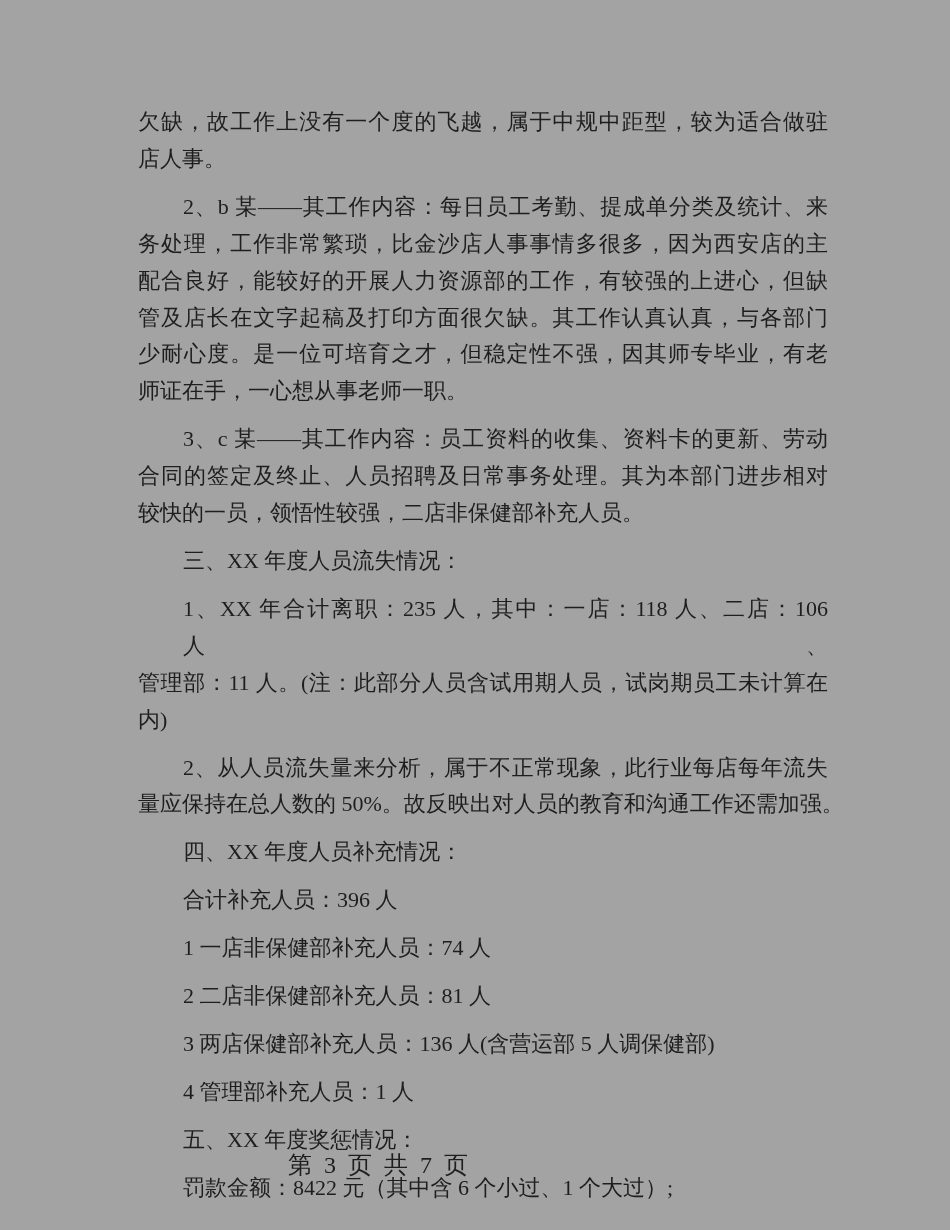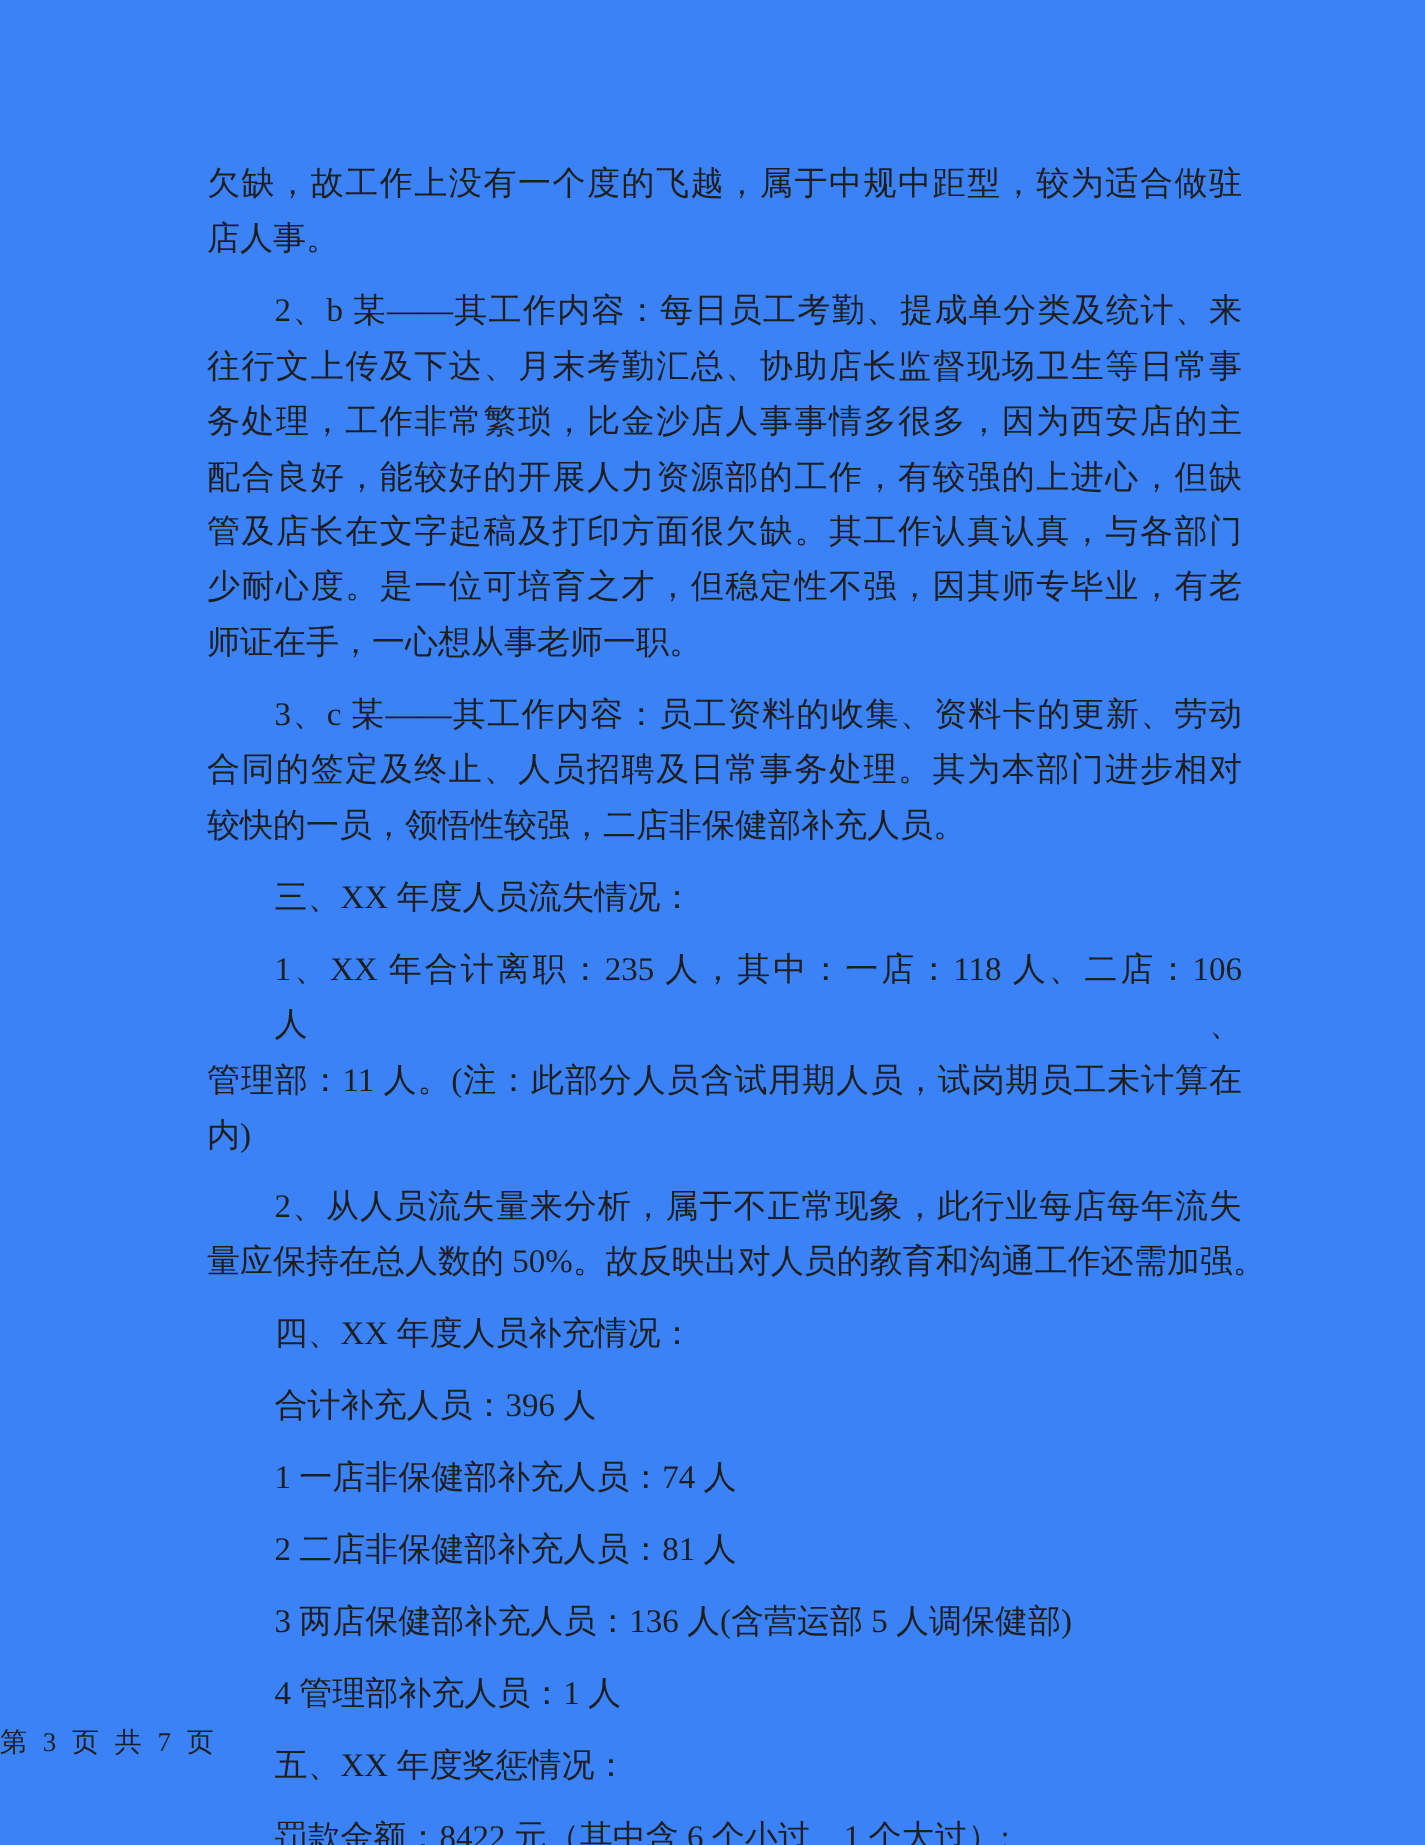--- a/index.html
+++ b/index.html
@@ -14,21 +14,21 @@
     font-family: "Liberation Serif", "DejaVu Serif", serif;
     color: #1e1e1e;
     overflow: hidden;
   }
   .doc-page {
     position: absolute;
     left: 0;
     top: 0;
     width: 950px;
     height: 1230px;
-    background: #3b82f6;
+    background: #a3a3a3;
   }
   .doc-body {
     position: absolute;
     left: 138px;
     top: 104px;
     width: 690px;
     font-size: 22px;
     line-height: 36.9px;
   }
   .line {
@@ -41,35 +41,34 @@
   .line.justify {
     white-space: normal;
     text-align: justify;
     text-align-last: justify;
   }
   .page-footer {
     position: absolute;
     left: 0;
     top: 1149px;
     width: 759px;
-    text-align: left;
-    font-size: 18px;
+    text-align: center;
+    font-size: 24px;
     letter-spacing: 3px;
     color: #1e1e1e;
   }
 </style>
 </head>
 <body>
 
 <div class="doc-page">
   <div class="doc-body">
       <div class="line justify">欠缺，故工作上没有一个度的飞越，属于中规中距型，较为适合做驻</div>
       <div class="line">店人事。</div>
       <div class="line indent justify">2、b 某——其工作内容：每日员工考勤、提成单分类及统计、来</div>
-      <div class="line justify">往行文上传及下达、月末考勤汇总、协助店长监督现场卫生等日常事</div>
       <div class="line justify">务处理，工作非常繁琐，比金沙店人事事情多很多，因为西安店的主</div>
       <div class="line justify">配合良好，能较好的开展人力资源部的工作，有较强的上进心，但缺</div>
       <div class="line justify">管及店长在文字起稿及打印方面很欠缺。其工作认真认真，与各部门</div>
       <div class="line justify">少耐心度。是一位可培育之才，但稳定性不强，因其师专毕业，有老</div>
       <div class="line">师证在手，一心想从事老师一职。</div>
       <div class="line indent justify">3、c 某——其工作内容：员工资料的收集、资料卡的更新、劳动</div>
       <div class="line justify">合同的签定及终止、人员招聘及日常事务处理。其为本部门进步相对</div>
       <div class="line">较快的一员，领悟性较强，二店非保健部补充人员。</div>
       <div class="line indent">三、XX 年度人员流失情况：</div>
       <div class="line indent justify">1、XX 年合计离职：235 人，其中：一店：118 人、二店：106 人、</div>

